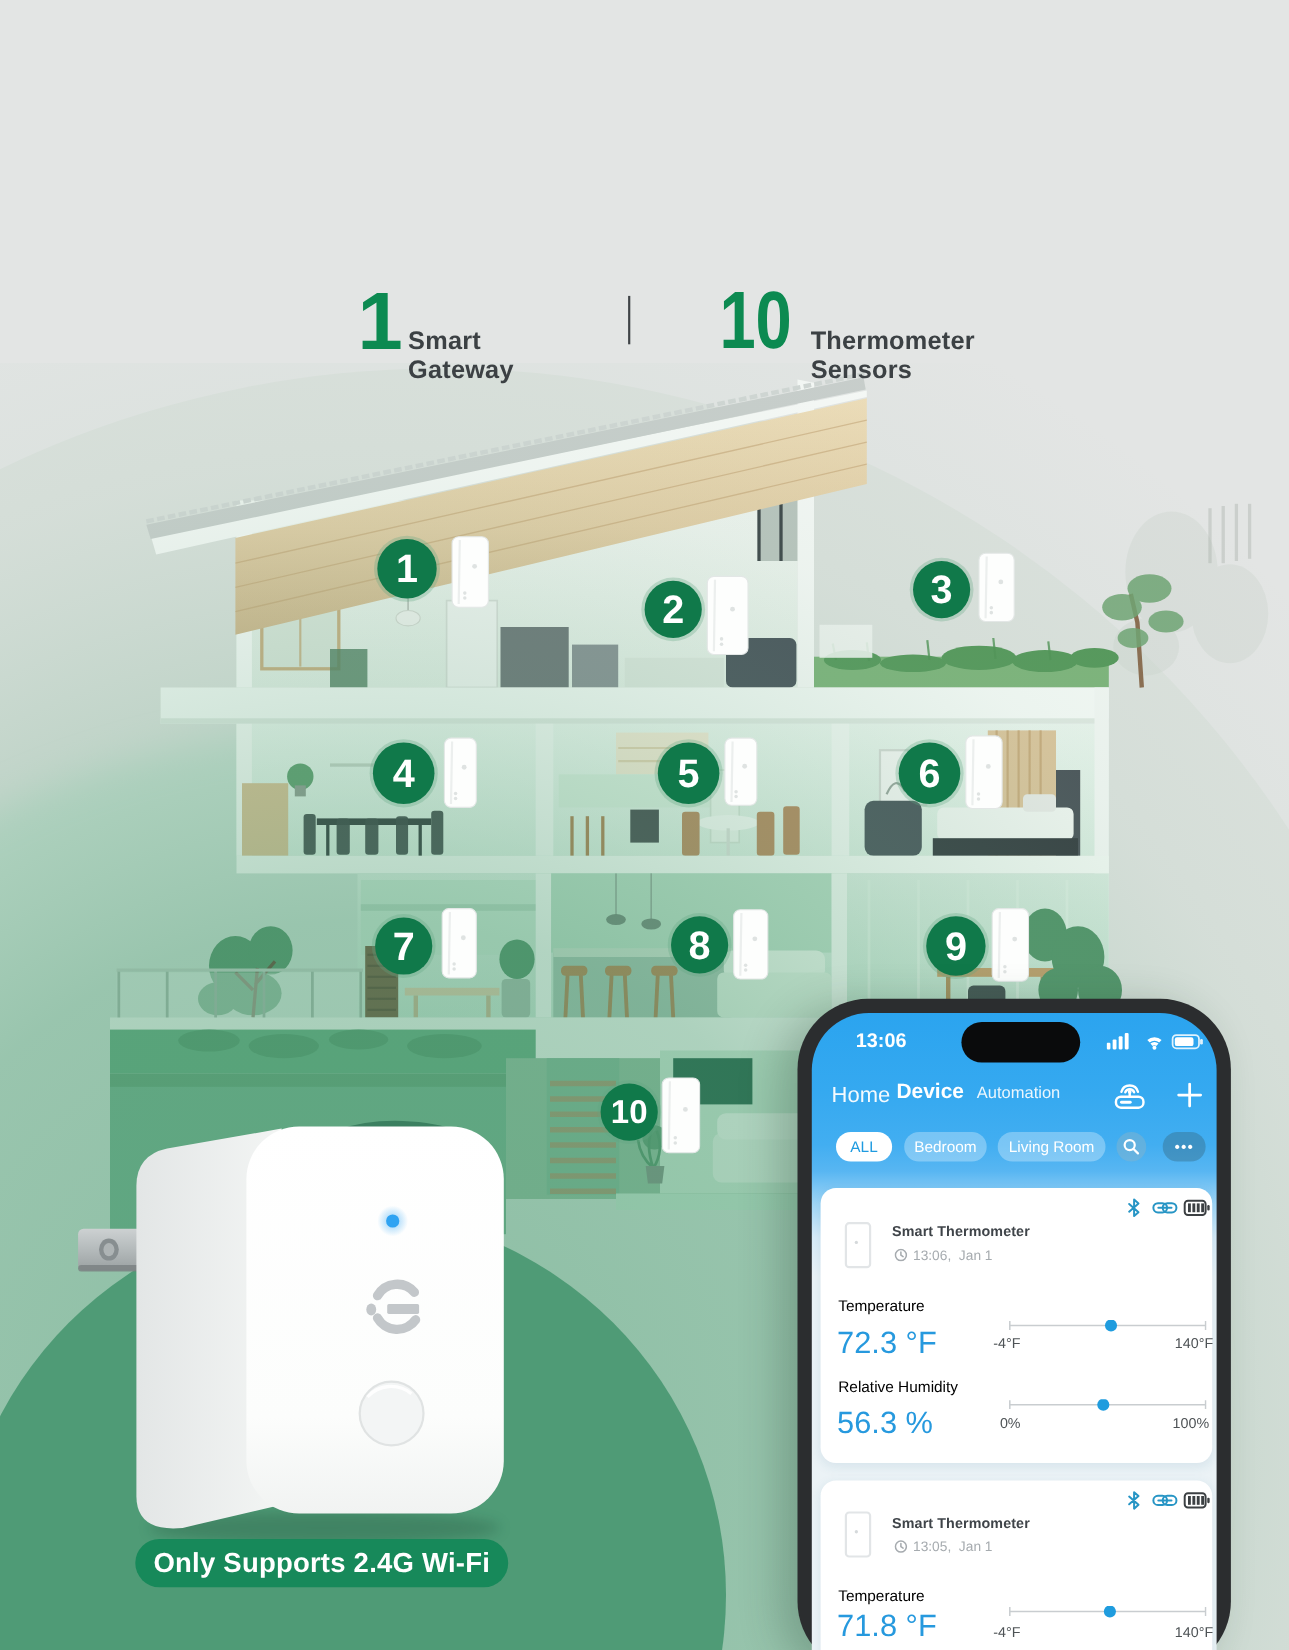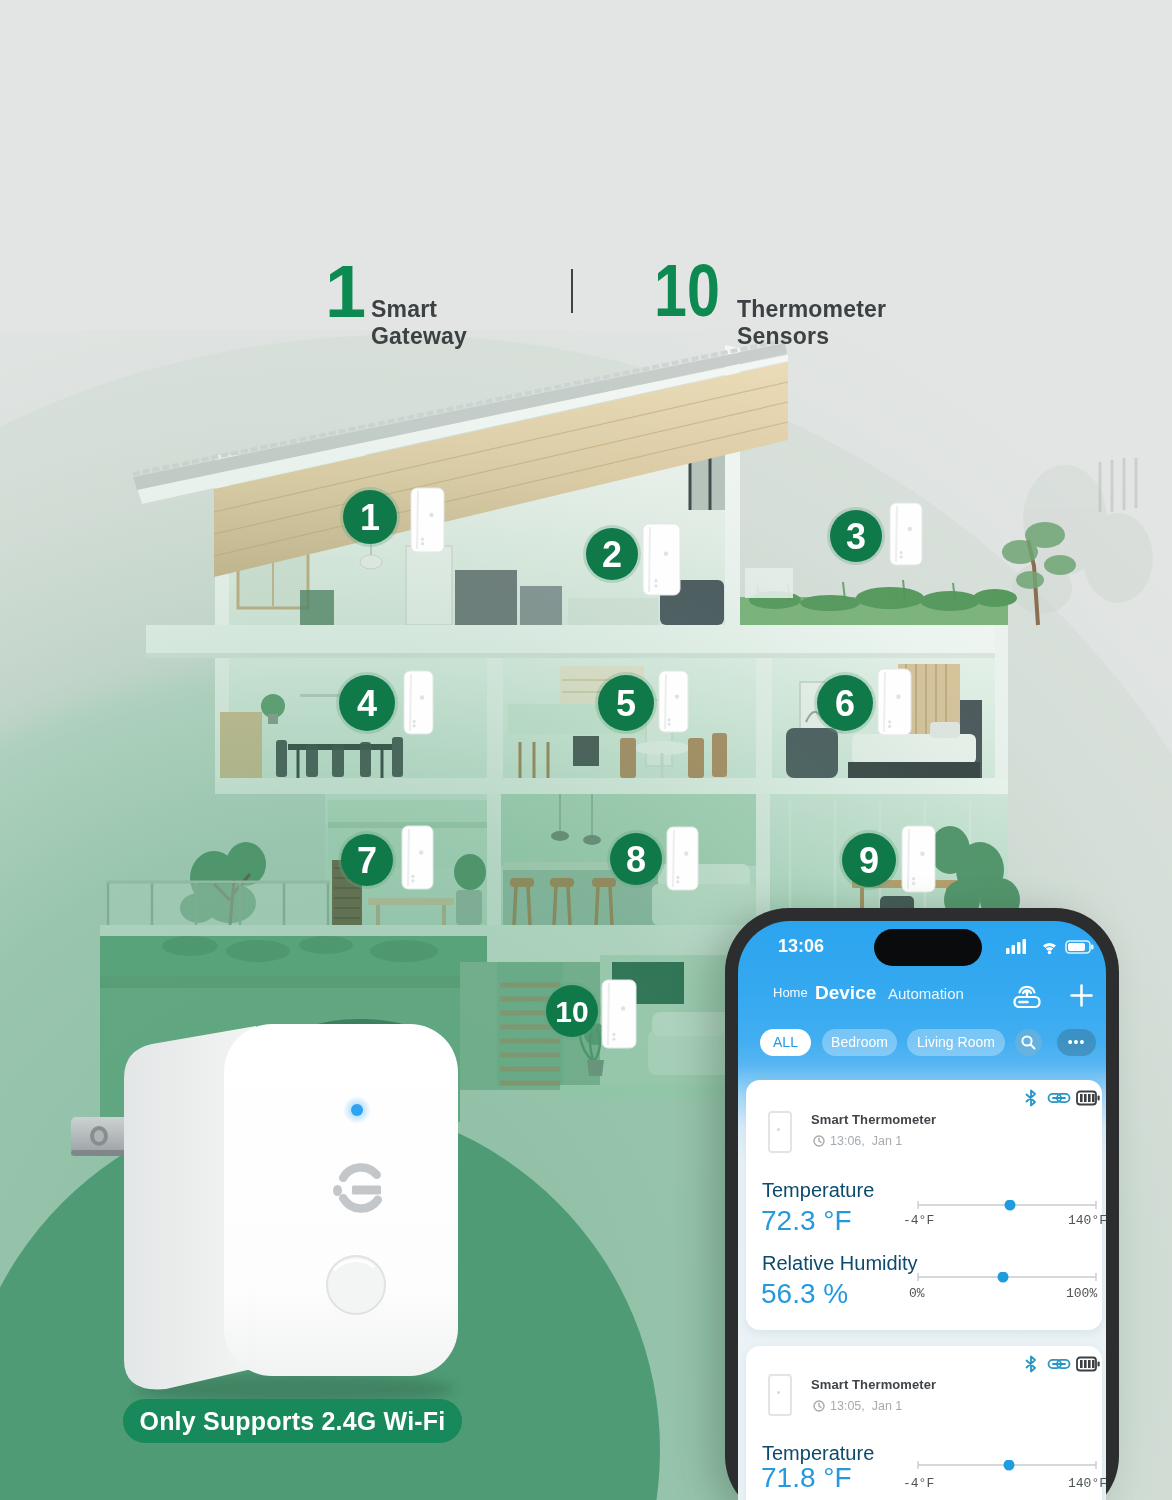--- a/index.html
+++ b/index.html
@@ -15,23 +15,23 @@
   #pill{left:123px;top:1399px;width:339px;height:44px;border-radius:22px;background:#17895A;
     color:#fff;font-weight:bold;font-size:25px;text-align:center;line-height:44px;z-index:6;letter-spacing:0.2px;}
   
   #phone{left:725px;top:908px;width:394px;height:612px;background:#2B2D2F;border-radius:64px;
     z-index:7;box-shadow:-16px 6px 36px rgba(30,60,45,0.25);}
   #screen{position:absolute;left:13px;top:13px;width:368px;height:599px;border-radius:52px 52px 0 0;overflow:hidden;
     background:linear-gradient(180deg,#2BA4EF 0%,#35A9F0 12%,#42AEF1 20%,#58B6F2 24%,#A0D6F6 29%,#D7EBF8 34%,#EAF2F6 40%,#ECF3F6 100%);}
   .w{color:#fff;}
   .card{position:absolute;left:8px;width:356px;background:#fff;border-radius:14px;
     box-shadow:0 3px 10px rgba(40,110,150,0.10);}
-  .cardlbl{position:absolute;font-size:20px;color:#0c4a6e;}
+  .cardlbl{position:absolute;font-size:14px;color:#000000;}
   .cardval{position:absolute;font-size:28px;color:#2699DE;letter-spacing:0px;text-align:right;}
-  .rlabel{position:absolute;font-size:13px;color:#4E5356;font-family:Liberation Mono, monospace;}
+  .rlabel{position:absolute;font-size:13px;color:#4E5356;}
   .devname{position:absolute;font-size:13px;font-weight:bold;color:#3F4449;letter-spacing:0.1px;}
   .devtime{position:absolute;font-size:12.5px;color:#A6ABAF;}
   .chip{position:absolute;top:108px;height:27px;border-radius:14px;background:rgba(255,255,255,0.30);
     color:#fff;font-size:14px;text-align:center;line-height:27px;}
 </style></head>
 <body>
 <div id="stage">
 <svg class="abs" style="left:0;top:0;z-index:1;" width="1172" height="1500" viewBox="0 0 1172 1500">
 <defs>
  <linearGradient id="woodg" x1="0" y1="0" x2="0" y2="1">
@@ -471,21 +471,21 @@
       <rect x="16.5" y="2" width="3.5" height="15" rx="1"></rect>
       <path d="M37 8.5 a9.5 9.5 0 0 1 13 0 l-2.2 2.3 a6.3 6.3 0 0 0 -8.6 0 z"></path>
       <path d="M39.8 11.6 a5.6 5.6 0 0 1 7.4 0 l-2.1 2.2 a2.6 2.6 0 0 0 -3.2 0 z"></path>
       <circle cx="43.5" cy="15.5" r="1.8"></circle>
       <rect x="60" y="4" width="24" height="12" rx="3.5" fill="none" stroke="#fff" stroke-width="1.6" opacity="0.85"></rect>
       <rect x="62" y="6" width="17" height="8" rx="2"></rect>
       <rect x="85" y="7.5" width="2.5" height="5" rx="1.2" opacity="0.85"></rect>
     </g>
   </svg>
 
-  <div class="abs w" style="left:35px;top:64px;font-size:13px;opacity:0.95;">Home</div>
+  <div class="abs w" style="left:18px;top:64px;font-size:20px;opacity:0.95;">Home</div>
   <div class="abs w" style="left:77px;top:61px;font-size:19px;font-weight:bold;">Device</div>
   <div class="abs w" style="left:150px;top:64px;font-size:15px;opacity:0.9;text-align:center;">Automation</div>
   <svg class="abs" style="left:274px;top:57px;" width="30" height="32" viewBox="0 0 30 32">
     <g stroke="#fff" fill="none" stroke-width="2.2" stroke-linecap="round">
       <rect x="2.5" y="19" width="25" height="10" rx="4.5"></rect>
       <line x1="7.5" y1="24" x2="15.5" y2="24" stroke-width="2.6"></line>
       <path d="M7.5 14.5 a7.8 7.8 0 0 1 15 0"></path>
       <path d="M11 15 a4.3 4.3 0 0 1 8 0"></path>
       <circle cx="15" cy="14.6" r="1.7" fill="#fff" stroke="none"></circle>
       <line x1="15" y1="15.5" x2="15" y2="19"></line>

